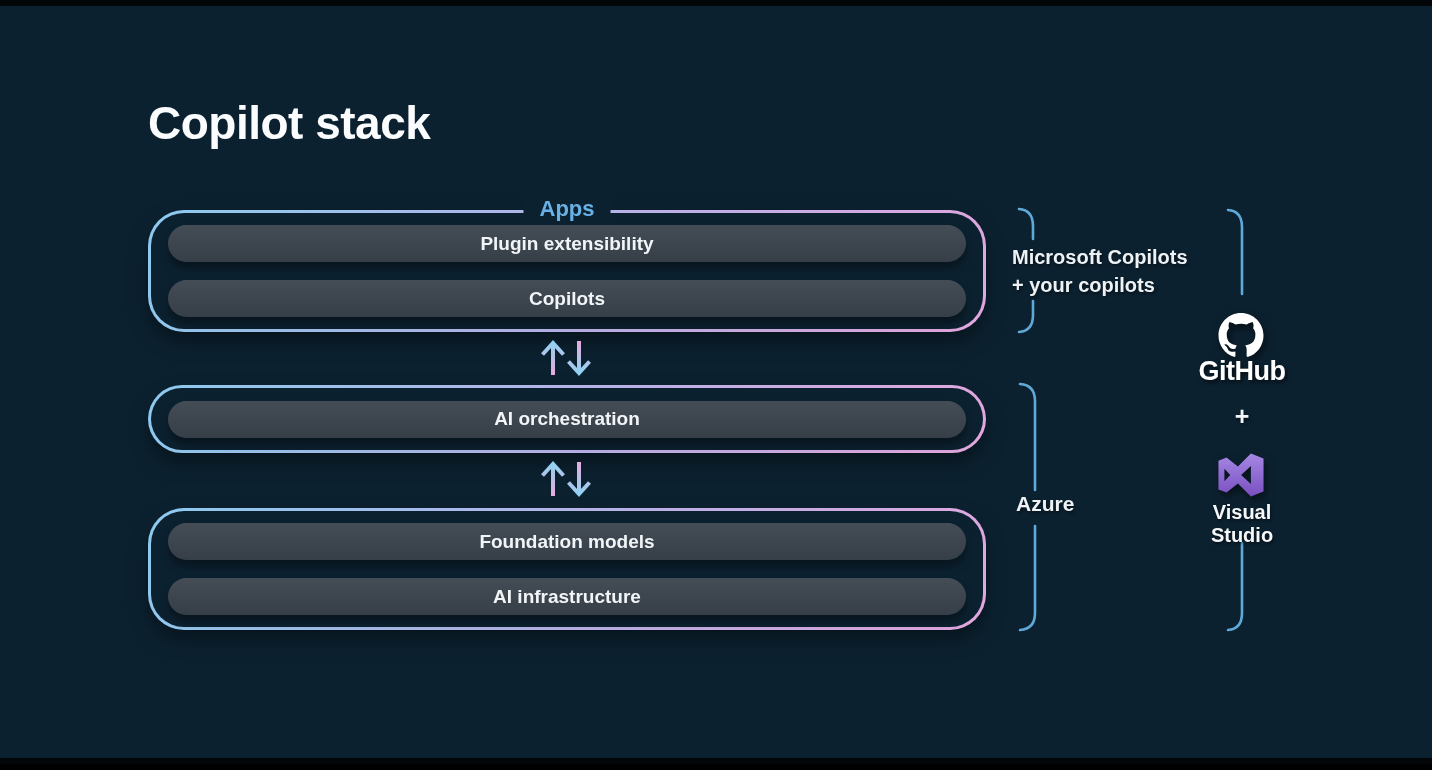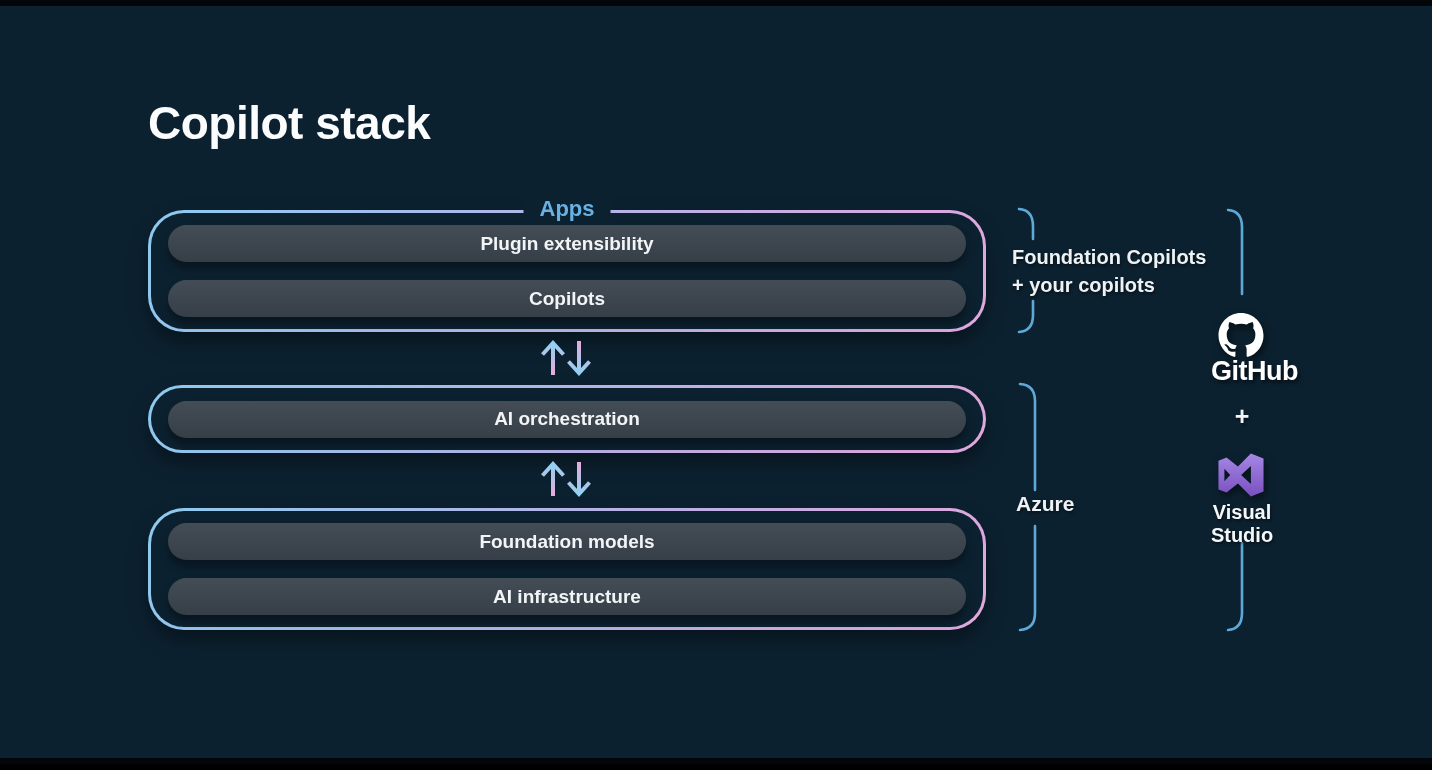--- a/index.html
+++ b/index.html
@@ -61,21 +61,21 @@
 
   .annotation{
     position:absolute;color:#eef2f5;font-weight:700;
     text-shadow:1px 2px 3px rgba(0,0,0,.45);
   }
   .ms-copilots{left:1012px;top:243px;font-size:20px;line-height:28px;}
   .azure{left:1016px;top:492px;font-size:21px;}
 
   .logo-col-item{position:absolute;text-align:center;}
   .octocat{left:1218px;top:313px;width:46px;height:45px;filter:drop-shadow(2px 4px 4px rgba(0,0,0,.55));}
-  .github-word{left:1186px;top:356px;width:112px;font-size:27px;font-weight:800;color:#ffffff;letter-spacing:-0.5px;text-shadow:2px 3px 4px rgba(0,0,0,.6);text-align:right;}
+  .github-word{left:1186px;top:356px;width:112px;font-size:27px;font-weight:800;color:#ffffff;letter-spacing:-0.5px;text-shadow:2px 3px 4px rgba(0,0,0,.6);}
   .plus-sign{left:1186px;top:402px;width:112px;font-size:25px;font-weight:700;color:#f2f5f7;text-shadow:1px 2px 3px rgba(0,0,0,.5);}
   .vs-logo{left:1217px;top:452px;width:48px;height:46px;filter:drop-shadow(2px 4px 4px rgba(0,0,0,.5));}
   .vs-word{left:1186px;top:501px;width:112px;font-size:20px;font-weight:700;color:#f5f7f8;text-shadow:1px 2px 3px rgba(0,0,0,.5);}
 </style>
 </head>
 <body>
 
 <div class="slide">
   <div class="letterbox top"></div>
   <div class="letterbox bottom"></div>
@@ -132,21 +132,21 @@
       <path d="M1020 384 Q1035 385 1035 401 L1035 490"></path>
       <path d="M1035 526 L1035 613 Q1035 629 1020 630"></path>
     </g>
     <g fill="none" stroke="#5fa9d9" stroke-width="2.6" stroke-linecap="round">
       <path d="M1228 210 Q1242 211 1242 227 L1242 294"></path>
       <path d="M1242 543 L1242 613 Q1242 629 1228 630"></path>
     </g>
   </svg>
 
   <div class="annotation ms-copilots">
-    <div>Foundation Copilots</div>
+    <div>Microsoft Copilots</div>
     <div>+ your copilots</div>
   </div>
   <div class="annotation azure">Azure</div>
 
   <svg class="logo-col-item octocat" viewBox="0 0 16 16">
     <path fill="#ffffff" d="M8 0C3.58 0 0 3.58 0 8c0 3.54 2.29 6.53 5.47 7.59.4.07.55-.17.55-.38 0-.19-.01-.82-.01-1.49-2.01.37-2.53-.49-2.69-.94-.09-.23-.48-.94-.82-1.13-.28-.15-.68-.52-.01-.53.63-.01 1.08.58 1.23.82.72 1.21 1.87.87 2.33.66.07-.52.28-.87.51-1.07-1.78-.2-3.64-.89-3.64-3.95 0-.87.31-1.59.82-2.15-.08-.2-.36-1.02.08-2.12 0 0 .67-.21 2.2.82.64-.18 1.32-.27 2-.27s1.36.09 2 .27c1.53-1.04 2.2-.82 2.2-.82.44 1.1.16 1.92.08 2.12.51.56.82 1.27.82 2.15 0 3.07-1.87 3.75-3.65 3.95.29.25.54.73.54 1.48 0 1.07-.01 1.93-.01 2.2 0 .21.15.46.55.38A8.01 8.01 0 0 0 16 8c0-4.42-3.58-8-8-8z"></path>
   </svg>
   <div class="logo-col-item github-word">GitHub</div>
   <div class="logo-col-item plus-sign">+</div>
   <svg class="logo-col-item vs-logo" viewBox="0 0 100 100">

